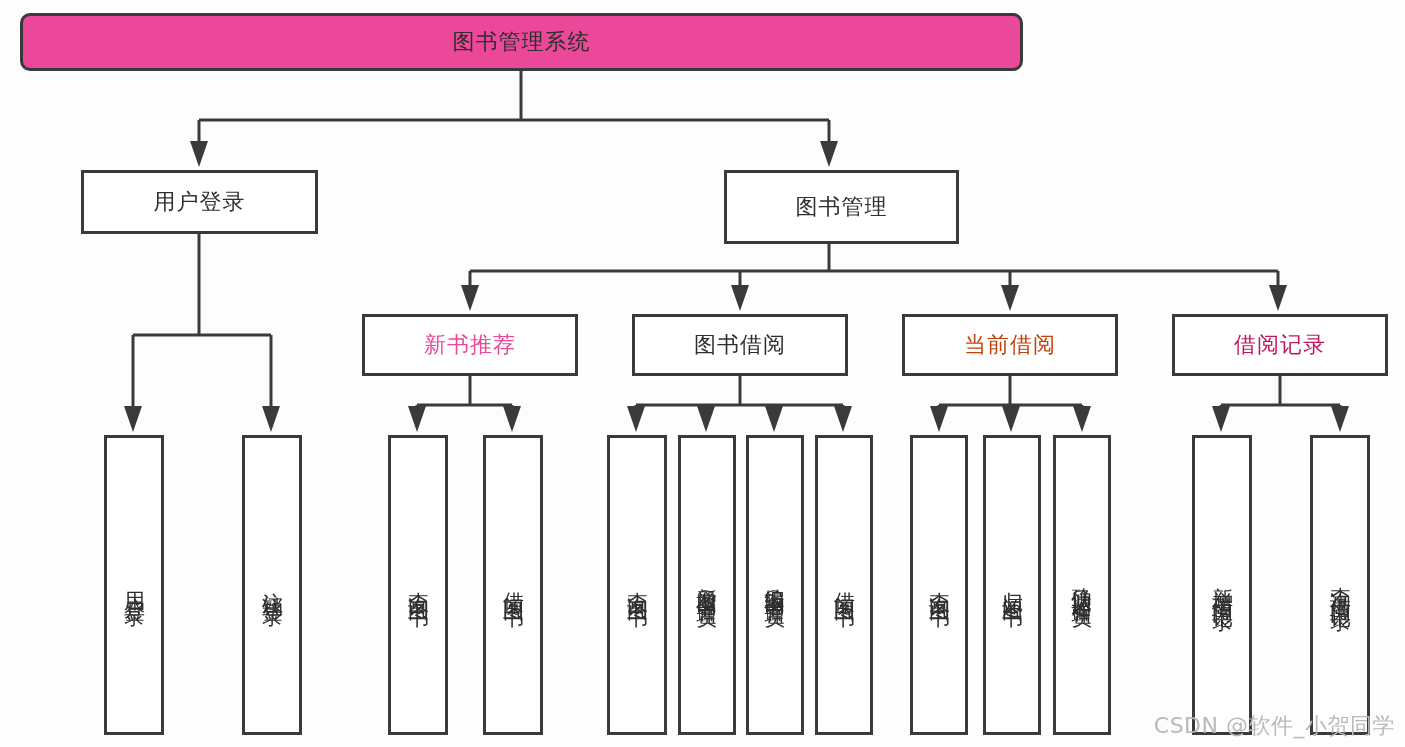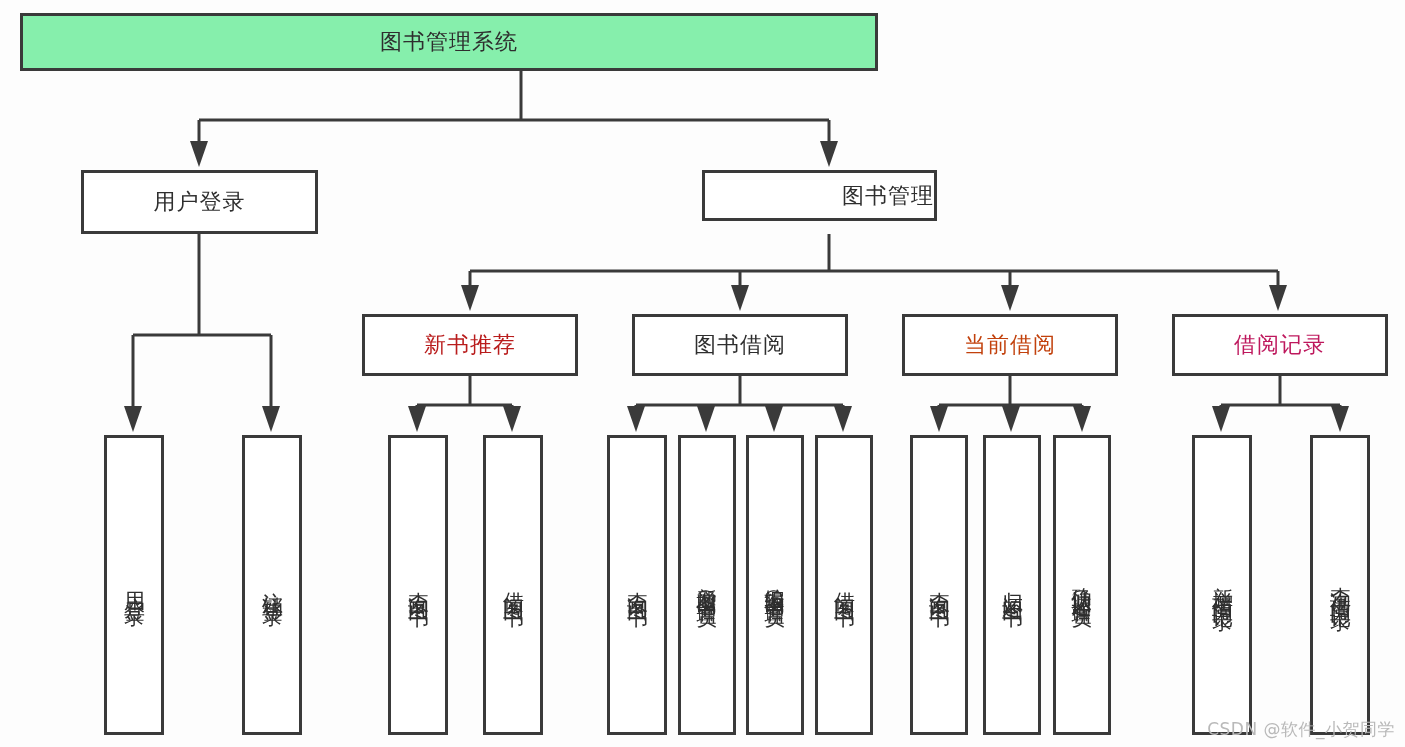--- a/index.html
+++ b/index.html
@@ -57,21 +57,21 @@
     line-height: 1;
   }
   .node.leaf.tall .node-label {
     letter-spacing: 3px;
     font-size: 20px;
   }
   .watermark {
     position: absolute;
     right: 10px;
     bottom: 6px;
-    font-size: 17px;
+    font-size: 22px;
     color: #b9b9b9;
     letter-spacing: 0.5px;
     white-space: nowrap;
     font-family: "DejaVu Sans", "Liberation Sans", sans-serif;
   }
 </style>
 </head>
 <body>
 
 <div id="canvas">
@@ -123,31 +123,31 @@
       <line x1="1082" y1="405" x2="1082" y2="406" stroke="#3a3a3a" stroke-width="3"></line>
       <path d="M 1073 406 L 1091 406 L 1082 432 Z" fill="#3a3a3a"></path>
       <line x1="1280" y1="376" x2="1280" y2="405" stroke="#3a3a3a" stroke-width="3"></line>
       <line x1="1221" y1="405" x2="1340" y2="405" stroke="#3a3a3a" stroke-width="3"></line>
       <line x1="1221" y1="405" x2="1221" y2="406" stroke="#3a3a3a" stroke-width="3"></line>
       <path d="M 1212 406 L 1230 406 L 1221 432 Z" fill="#3a3a3a"></path>
       <line x1="1340" y1="405" x2="1340" y2="406" stroke="#3a3a3a" stroke-width="3"></line>
       <path d="M 1331 406 L 1349 406 L 1340 432 Z" fill="#3a3a3a"></path>
     </svg>
   <div id="node-layer">
-      <div class="node" style="left: 20px; top: 13px; width: 858px; height: 58px; border-color: rgb(58, 58, 58); background: #86efac;">
+      <div class="node" style="left: 20px; top: 13px; width: 1003px; height: 58px; border-color: rgb(58, 58, 58); background: #ec4899; border-radius: 10px;">
         <span class="node-label" style="color: rgb(46, 46, 46);">图书管理系统</span>
       </div>
       <div class="node" style="left: 81px; top: 170px; width: 237px; height: 64px; border-color: rgb(58, 58, 58); background: rgb(255, 255, 255);">
         <span class="node-label" style="color: rgb(46, 46, 46);">用户登录</span>
       </div>
-      <div class="node" style="left: 702px; top: 170px; width: 235px; height: 51px; border-color: rgb(58, 58, 58); background: rgb(255, 255, 255); justify-content: flex-end;">
+      <div class="node" style="left: 724px; top: 170px; width: 235px; height: 74px; border-color: rgb(58, 58, 58); background: rgb(255, 255, 255);">
         <span class="node-label" style="color: rgb(46, 46, 46);">图书管理</span>
       </div>
       <div class="node" style="left: 362px; top: 314px; width: 216px; height: 62px; border-color: rgb(58, 58, 58); background: rgb(255, 255, 255);">
-        <span class="node-label" style="color: #b91c1c;">新书推荐</span>
+        <span class="node-label" style="color: #ec4899;">新书推荐</span>
       </div>
       <div class="node" style="left: 632px; top: 314px; width: 216px; height: 62px; border-color: rgb(58, 58, 58); background: rgb(255, 255, 255);">
         <span class="node-label" style="color: rgb(46, 46, 46);">图书借阅</span>
       </div>
       <div class="node" style="left: 902px; top: 314px; width: 216px; height: 62px; border-color: rgb(58, 58, 58); background: rgb(255, 255, 255);">
         <span class="node-label" style="color: #c2410c;">当前借阅</span>
       </div>
       <div class="node" style="left: 1172px; top: 314px; width: 216px; height: 62px; border-color: rgb(58, 58, 58); background: rgb(255, 255, 255);">
         <span class="node-label" style="color: #be185d;">借阅记录</span>
       </div>

